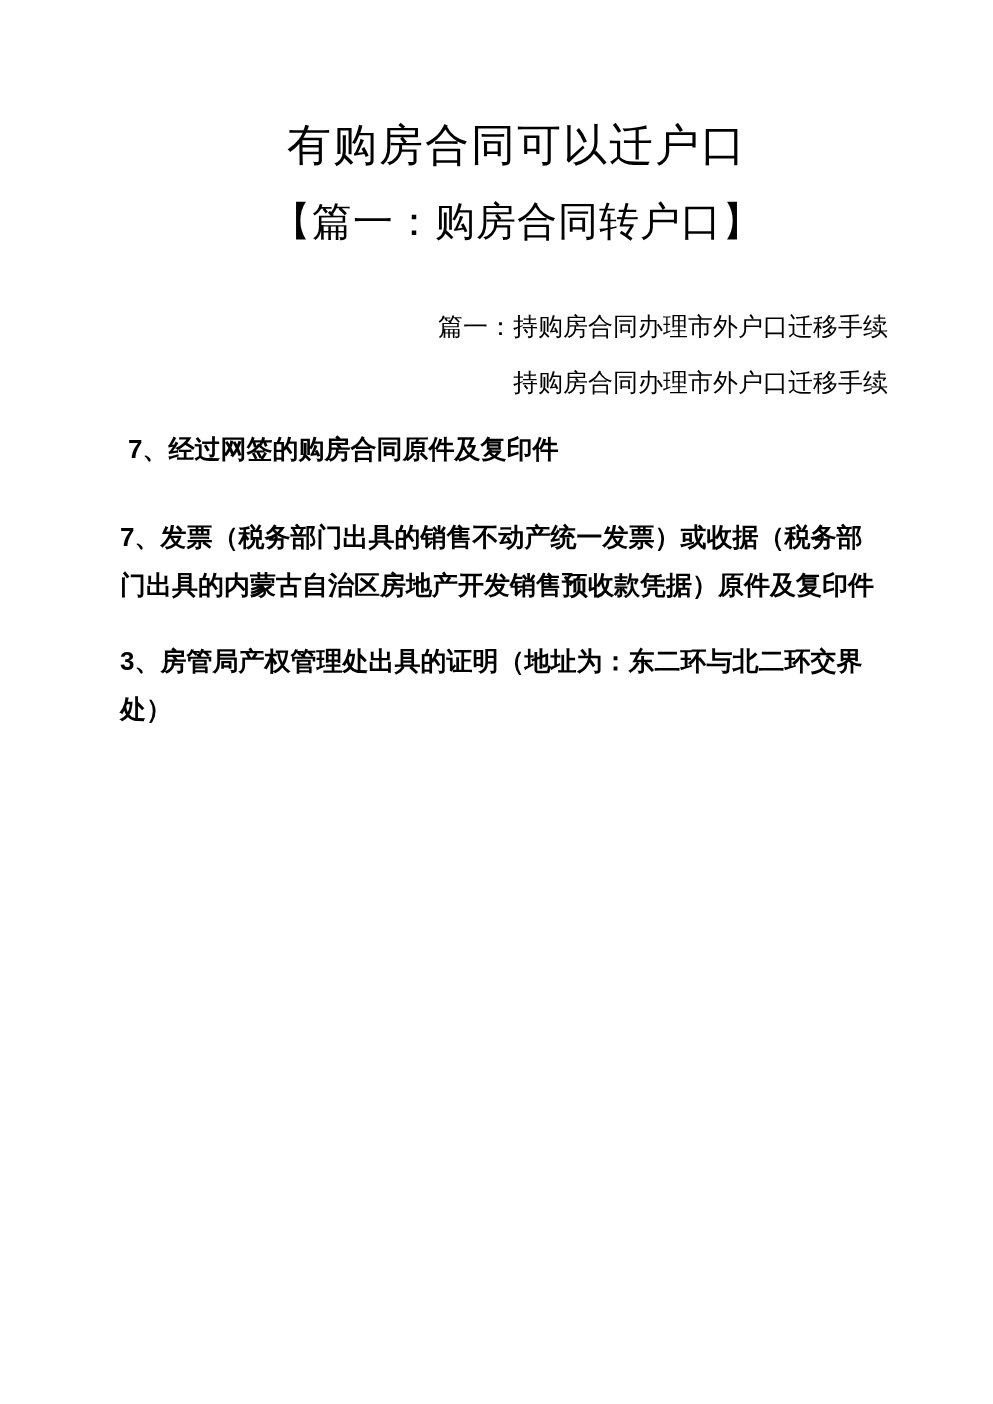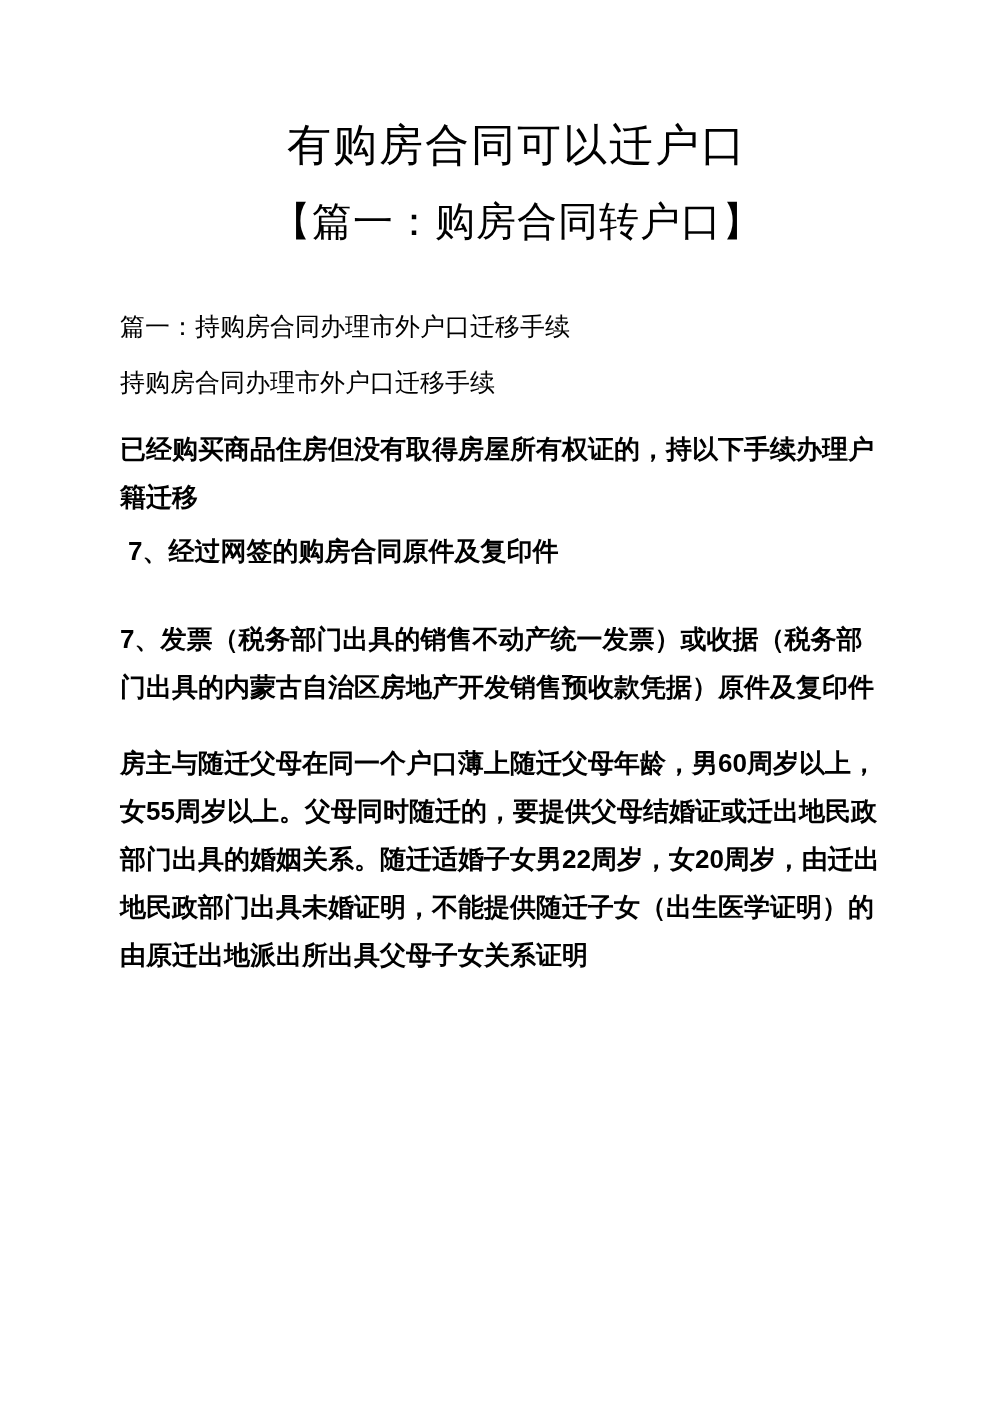--- a/index.html
+++ b/index.html
@@ -41,20 +41,21 @@
     max-width: 768px;
     margin: 0;
     word-break: break-all;
     overflow-wrap: break-word;
   }
   .para.serif-line {
     font-family: "Liberation Serif", "DejaVu Serif", serif;
     font-weight: 500;
     font-size: 25px;
     line-height: 34px;
+    text-align: right;
   }
   .para.body-text {
     font-family: "Liberation Sans", "DejaVu Sans", sans-serif;
     font-weight: 600;
     font-size: 26px;
     line-height: 48px;
   }
   
   .gap-22 { margin-bottom: 22px; }
   .gap-48 { margin-bottom: 25px; }
@@ -70,23 +71,22 @@
 <div class="page">
 
   <h1 class="doc-title">有购房合同可以迁户口</h1>
 
   <h2 class="doc-subtitle">【篇一：购房合同转户口】</h2>
 
   <p class="para serif-line gap-22">篇一：持购房合同办理市外户口迁移手续</p>
 
   <p class="para serif-line gap-48">持购房合同办理市外户口迁移手续</p>
 
-  <p class="para body-text gap-6">已经购买商品住房但没有取得房屋所有权证的，持以下手续办理户籍迁移</p>
 
   <p class="para body-text gap-40 indent-sm">7、经过网签的购房合同原件及复印件</p>
 
   <p class="para body-text gap-28">7、发票（税务部门出具的销售不动产统一发票）或收据（税务部门出具的内蒙古自治区房地产开发销售预收款凭据）原件及复印件</p>
 
+  <p class="para body-text gap-28">3、房管局产权管理处出具的证明（地址为：东二环与北二环交界处）</p>
 
 
-  <p class="para body-text">房主与随迁父母在同一个户口薄上随迁父母年龄，男60周岁以上，女55周岁以上。父母同时随迁的，要提供父母结婚证或迁出地民政部门出具的婚姻关系。随迁适婚子女男22周岁，女20周岁，由迁出地民政部门出具未婚证明，不能提供随迁子女（出生医学证明）的由原迁出地派出所出具父母子女关系证明</p>
 
 </div>
 
 </body></html>

